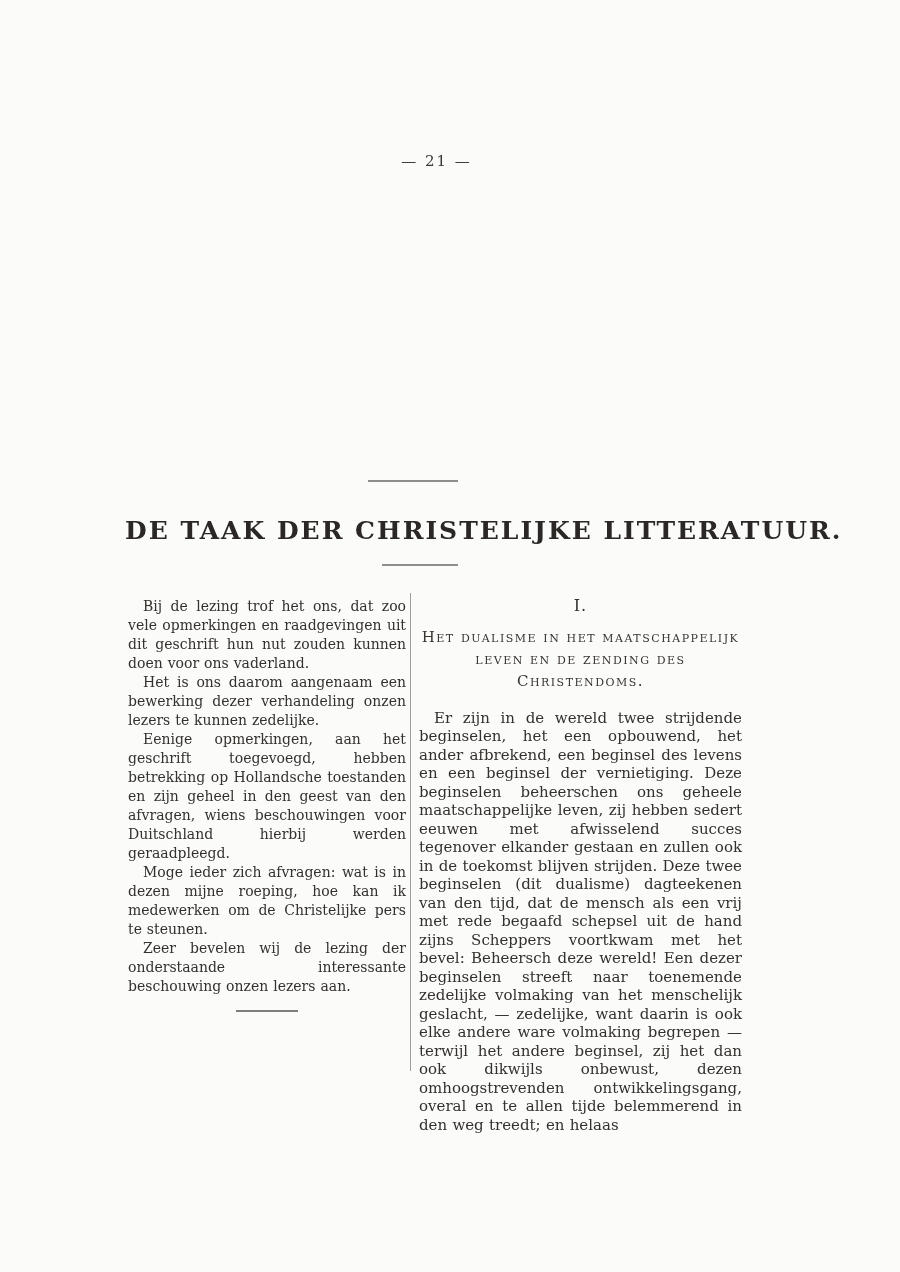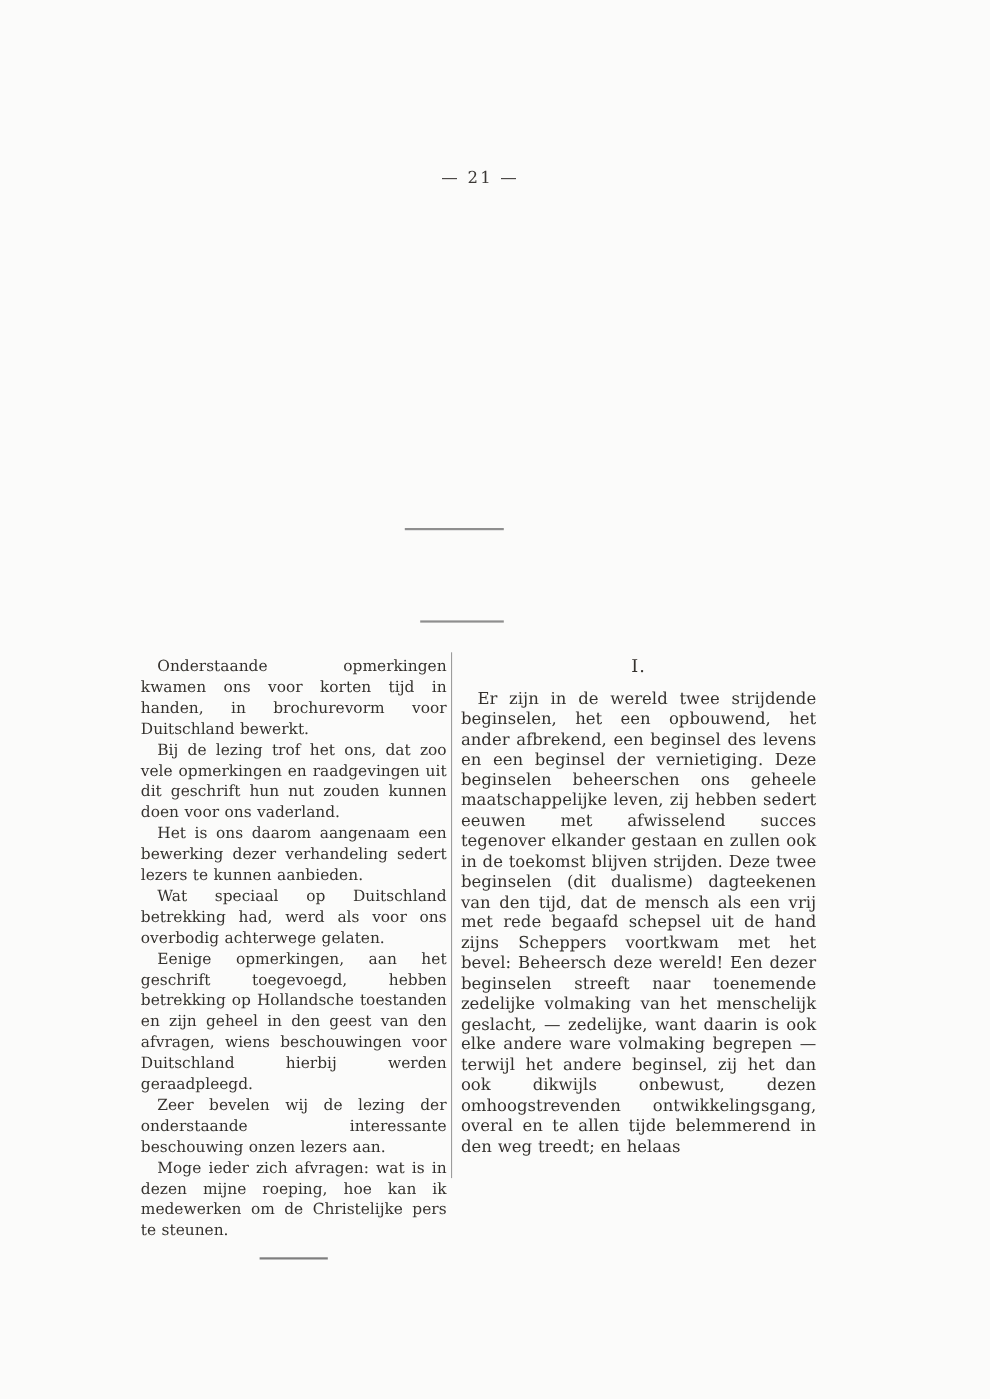--- a/index.html
+++ b/index.html
@@ -64,34 +64,38 @@
 </style>
 </head>
 <body>
 
 <div class="page">
 
   <div class="page-number">— 21 —</div>
 
   <div class="rule rule-title-top"></div>
 
+  <div class="page-title">DE TAAK DER CHRISTELIJKE LITTERATUUR.</div>
 
   <div class="rule rule-title-bottom"></div>
 
   <div class="column-divider"></div>
 
   <div class="col col-left">
-    <p>Onderstaande opmerkingen kwamen ons voor korten tijd in handen, in brochurevorm voor Duitschland bewerkt.</p>
     <p>Bij de lezing trof het ons, dat zoo vele opmerkingen en raadgevingen uit dit geschrift hun nut zouden kunnen doen voor ons vaderland.</p>
-    <p>Het is ons daarom aangenaam een bewerking dezer verhandeling sedert lezers te kunnen aanbieden.</p>
-    <p>Wat speciaal op Duitschland betrekking had, werd als voor ons overbodig achterwege gelaten.</p>
+    <p>Het is ons daarom aangenaam een bewerking dezer verhandeling onzen lezers te kunnen zedelijke.</p>
     <p>Eenige opmerkingen, aan het geschrift toegevoegd, hebben betrekking op Hollandsche toestanden en zijn geheel in den geest van den afvragen, wiens beschouwingen voor Duitschland hierbij werden geraadpleegd.</p>
+    <p>Moge ieder zich afvragen: wat is in dezen mijne roeping, hoe kan ik medewerken om de Christelijke pers te steunen.</p>
     <p>Zeer bevelen wij de lezing der onderstaande interessante beschouwing onzen lezers aan.</p>
-    <p>Moge ieder zich afvragen: wat is in dezen mijne roeping, hoe kan ik medewerken om de Christelijke pers te steunen.</p>
     <div class="left-end-rule"></div>
   </div>
 
   <div class="col col-right">
     <div class="section-number">I.</div>
+    <div class="section-heading">
+      <div>Het dualisme in het maatschappelijk</div>
+      <div>leven en de zending des</div>
+      <div>Christendoms.</div>
+    </div>
     <p>Er zijn in de wereld twee strijdende beginselen, het een opbouwend, het ander afbrekend, een beginsel des levens en een beginsel der vernietiging. Deze beginselen beheerschen ons geheele maatschappelijke leven, zij hebben sedert eeuwen met afwisselend succes tegenover elkander gestaan en zullen ook in de toekomst blijven strijden. Deze twee beginselen (dit dualisme) dagteekenen van den tijd, dat de mensch als een vrij met rede begaafd schepsel uit de hand zijns Scheppers voortkwam met het bevel: Beheersch deze wereld! Een dezer beginselen streeft naar toenemende zedelijke volmaking van het menschelijk geslacht, — zedelijke, want daarin is ook elke andere ware volmaking begrepen — terwijl het andere beginsel, zij het dan ook dikwijls onbewust, dezen omhoogstrevenden ontwikkelingsgang, overal en te allen tijde belemmerend in den weg treedt; en helaas</p>
   </div>
 
 </div>
 
 </body></html>

